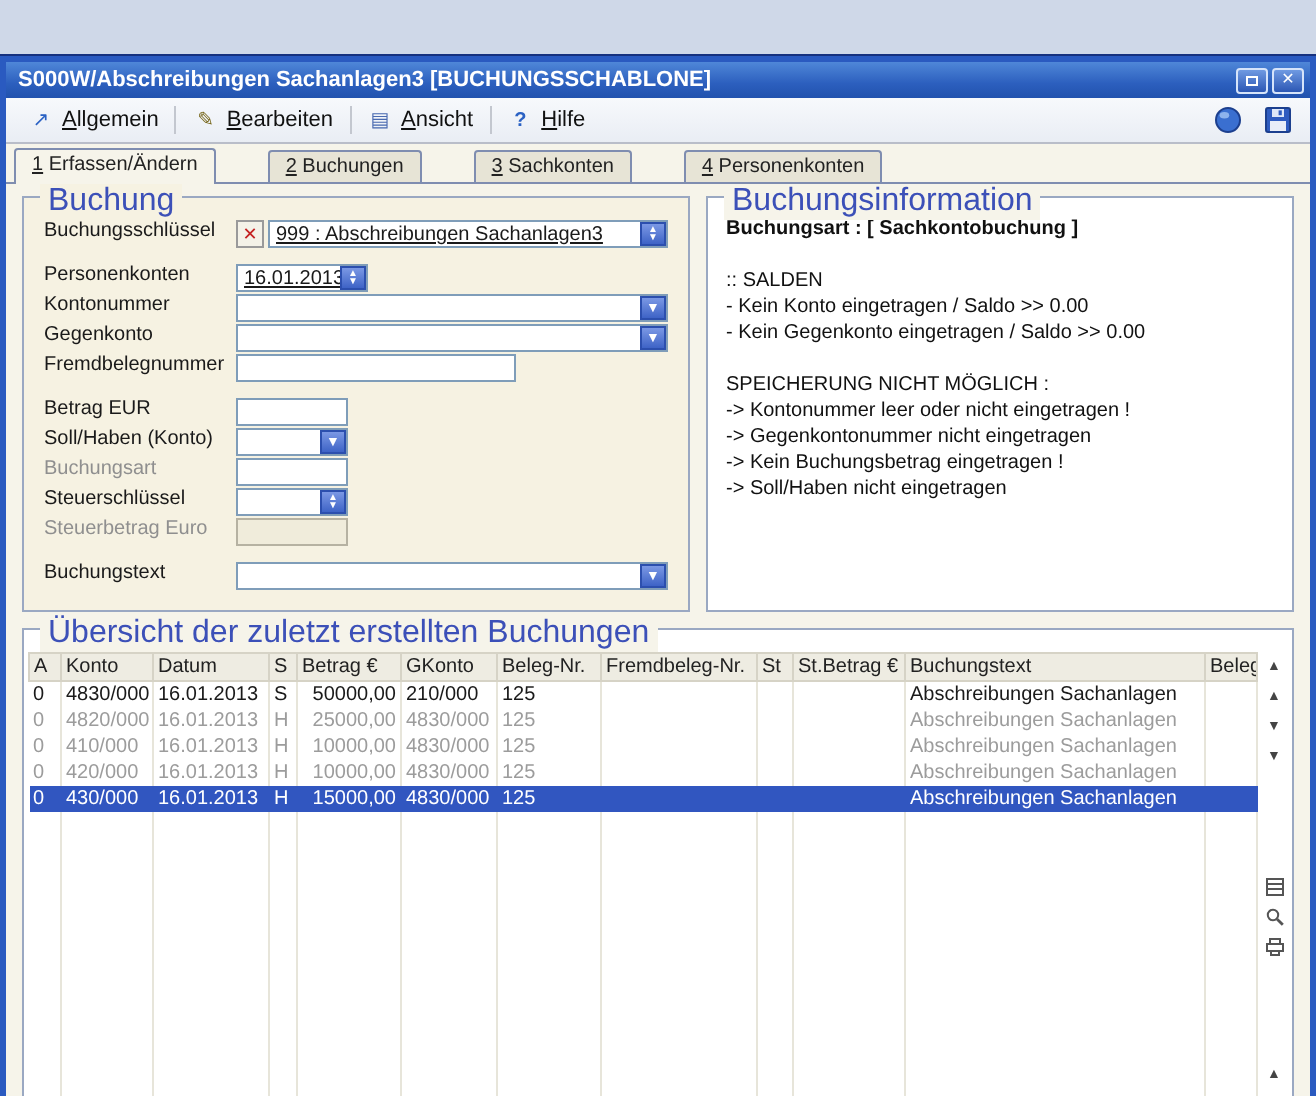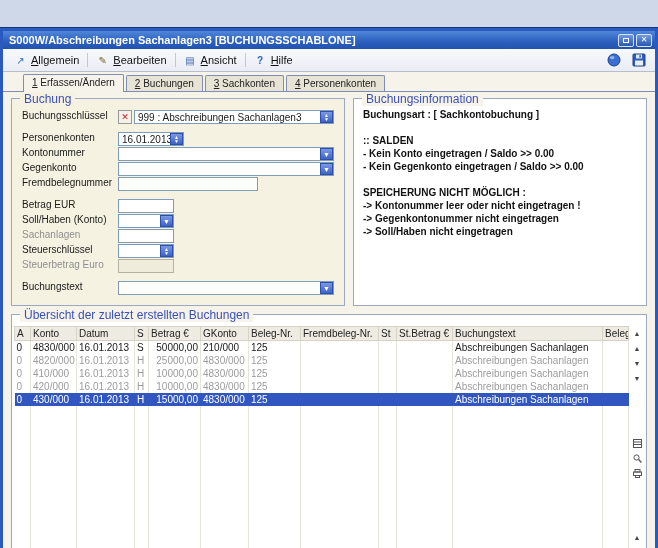--- a/index.html
+++ b/index.html
@@ -20,52 +20,52 @@
   .menubar{height:23px;flex:none;background:linear-gradient(180deg,#f7f9fc,#e9edf4);
     border-bottom:1px solid #b9bdc9;display:flex;align-items:center;padding:0 4px;font-size:11px;color:#111;}
   .menu-item{display:flex;align-items:center;gap:4px;padding:2px 7px;cursor:default;}
   .m-ic{font-size:10px;width:13px;text-align:center;}
   .ic-allg{color:#2b62c4;} .ic-bearb{color:#7a6a20;} .ic-ans{color:#4a6ab0;} .ic-hilfe{color:#2b62c4;font-weight:bold;}
   .menu-sep{width:1px;height:14px;background:#c3c7cf;margin:0 1px;}
   .hk{text-decoration:underline;}
   .mb-right{margin-left:auto;display:flex;gap:5px;padding-right:2px;}
   .mb-icon-btn{width:20px;height:17px;border:1px solid transparent;background:transparent;display:flex;align-items:center;justify-content:center;cursor:pointer;}
   
-  .tabstrip{height:19px;flex:none;display:flex;align-items:flex-end;padding:2px 20px 0;}
+  .tabstrip{height:19px;flex:none;display:flex;align-items:flex-end;padding:2px 4px 0;gap:24px;}
   .tab{position:relative;border:1px solid #7f8db0;border-bottom:none;background:#e7e4d6;
     padding:2px 8px;font-size:10px;margin-right:2px;border-radius:2px 2px 0 0;cursor:pointer;color:#222;}
   .tab.active{background:#f6f4ea;z-index:2;margin-bottom:-1px;padding-bottom:4px;}
   
   .content{flex:1;position:relative;background:#f6f4ea;border-top:1px solid #7f8db0;}
   .box{position:absolute;border:1px solid #9aa8c2;}
-  .box-legend{position:absolute;top:-7px;left:8px;background:#f6f4ea;padding:0 4px;font-size:12px;color:#3c50b8;white-space:nowrap;}
+  .box-legend{position:absolute;top:-7px;left:8px;background:#f6f4ea;padding:0 4px;font-size:16px;color:#3c50b8;white-space:nowrap;}
   .box-buchung{left:8px;top:6px;width:334px;height:208px;background:#f6f2e2;}
   .box-buchung .box-legend{background:#f6f2e2;}
   .box-info{left:350px;top:6px;right:8px;height:208px;background:#fff;}
   .box-grid{left:8px;top:222px;right:8px;bottom:8px;background:#fff;}
   
   .form{padding:11px 8px 0 10px;font-size:10px;color:#1a1a1a;}
   .frow{display:flex;height:14px;margin-bottom:1px;}
   .frow .lbl{width:96px;flex:none;white-space:nowrap;}
   .frow.graylbl .lbl{color:#8f8f8f;} .mt8{margin-top:8px;}
   .field{height:14px;border:1px solid #7f9db9;background:#fff;display:flex;align-items:center;
     padding:0 0 0 3px;font-size:10px;overflow:hidden;}
-  .field .ftext{white-space:nowrap;overflow:hidden;flex:1;}
+  .field .ftext{white-space:nowrap;overflow:hidden;flex:1;text-decoration:underline;}
   .field.disabled{background:#f0ecdb;border-color:#b6b2a2;}
   .w-full{width:216px;} .w-med{width:140px;} .w-sm{width:56px;} .w-date{width:66px;}
   .fbtn{flex:none;width:13px;height:12px;margin-left:auto;border:1px solid #2c4fae;
     background:linear-gradient(180deg,#7b98e4,#3e63c6);color:#fff;display:flex;flex-direction:column;
     align-items:center;justify-content:center;cursor:pointer;padding:0;}
   .fbtn .sgl{font-size:7px;line-height:7px;}
   .fbtn .dbl{font-size:5px;line-height:4px;}
   .clear-btn{width:14px;height:14px;flex:none;margin-right:2px;border:1px solid #9a9a9a;background:#f4f2e8;
     color:#c42222;font-size:9px;line-height:9px;display:flex;align-items:center;justify-content:center;cursor:pointer;}
   
   .info-lines{padding:9px 9px;font-size:10px;color:#111;}
-  .il{height:13px;line-height:13px;white-space:pre;overflow:hidden;font-weight:bold;}
+  .il{height:13px;line-height:13px;white-space:pre;overflow:hidden;}
   .il.b{font-weight:bold;}
   
   .tbl-wrap{position:absolute;left:2px;right:17px;top:11px;bottom:2px;overflow:hidden;}
   table{width:100%;height:100%;border-collapse:collapse;table-layout:fixed;font-size:10px;}
   th{background:#eeece2;border:1px solid #d6d3c6;font-weight:normal;text-align:left;
     padding:0 2px;height:14px;white-space:nowrap;overflow:hidden;font-size:10px;color:#222;}
   td{border-right:1px solid #e7e5da;padding:0 2px;height:13px;white-space:nowrap;overflow:hidden;color:#1a1a1a;}
   tr.dim td{color:#9c9c9c;}
   tr.sel td{background:#3156c0;color:#fff;border-right-color:#3156c0;}
   tr.fill td{height:auto;}
@@ -206,21 +206,21 @@
           <span class="lbl">Soll/Haben (Konto)</span>
           <div class="field w-sm">
             <span class="ftext"></span>
             <button class="fbtn">
                 <span class="sgl">▼</span>
               </button>
           </div>
         </div>
 
         <div class="frow graylbl">
-          <span class="lbl">Sachanlagen</span>
+          <span class="lbl">Buchungsart</span>
           <div class="field w-sm">
             <span class="ftext"></span>
           </div>
         </div>
 
         <div class="frow">
           <span class="lbl">Steuerschlüssel</span>
           <div class="field w-sm">
             <span class="ftext"></span>
             <button class="fbtn">
@@ -256,20 +256,21 @@
       <div class="info-lines">
         <div class="il b">Buchungsart : [ Sachkontobuchung ]</div>
         <div class="il"></div>
         <div class="il">:: SALDEN</div>
         <div class="il">- Kein Konto eingetragen / Saldo &gt;&gt; 0.00</div>
         <div class="il">- Kein Gegenkonto eingetragen / Saldo &gt;&gt; 0.00</div>
         <div class="il"></div>
         <div class="il">SPEICHERUNG NICHT MÖGLICH :</div>
         <div class="il">-&gt; Kontonummer leer oder nicht eingetragen !</div>
         <div class="il">-&gt; Gegenkontonummer nicht eingetragen</div>
+        <div class="il">-&gt; Kein Buchungsbetrag eingetragen !</div>
         <div class="il">-&gt; Soll/Haben nicht eingetragen</div>
       </div>
     </div>
 
     <div class="box box-grid">
       <span class="box-legend">Übersicht der zuletzt erstellten Buchungen</span>
 
       <div class="tbl-wrap">
         <table>
           <colgroup>

